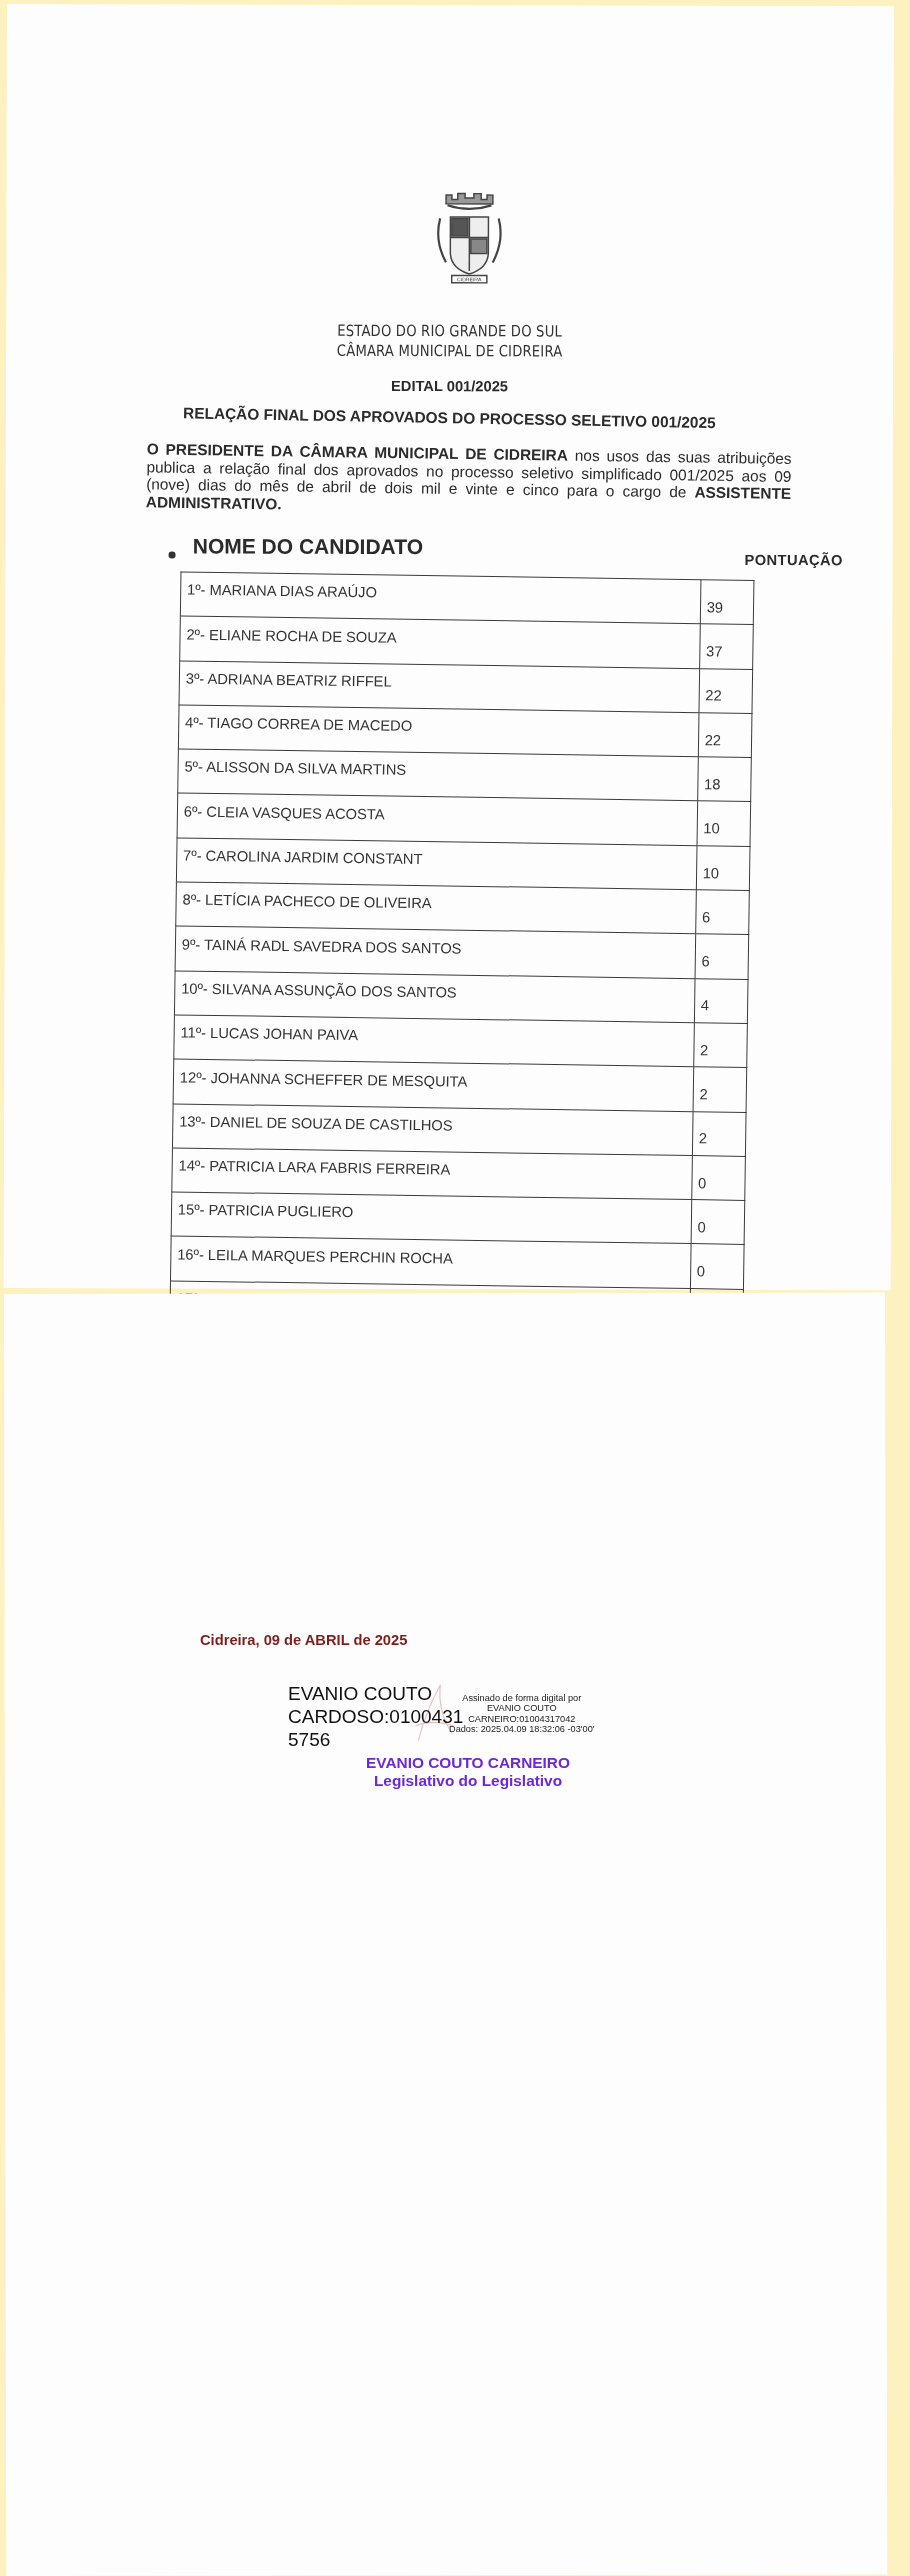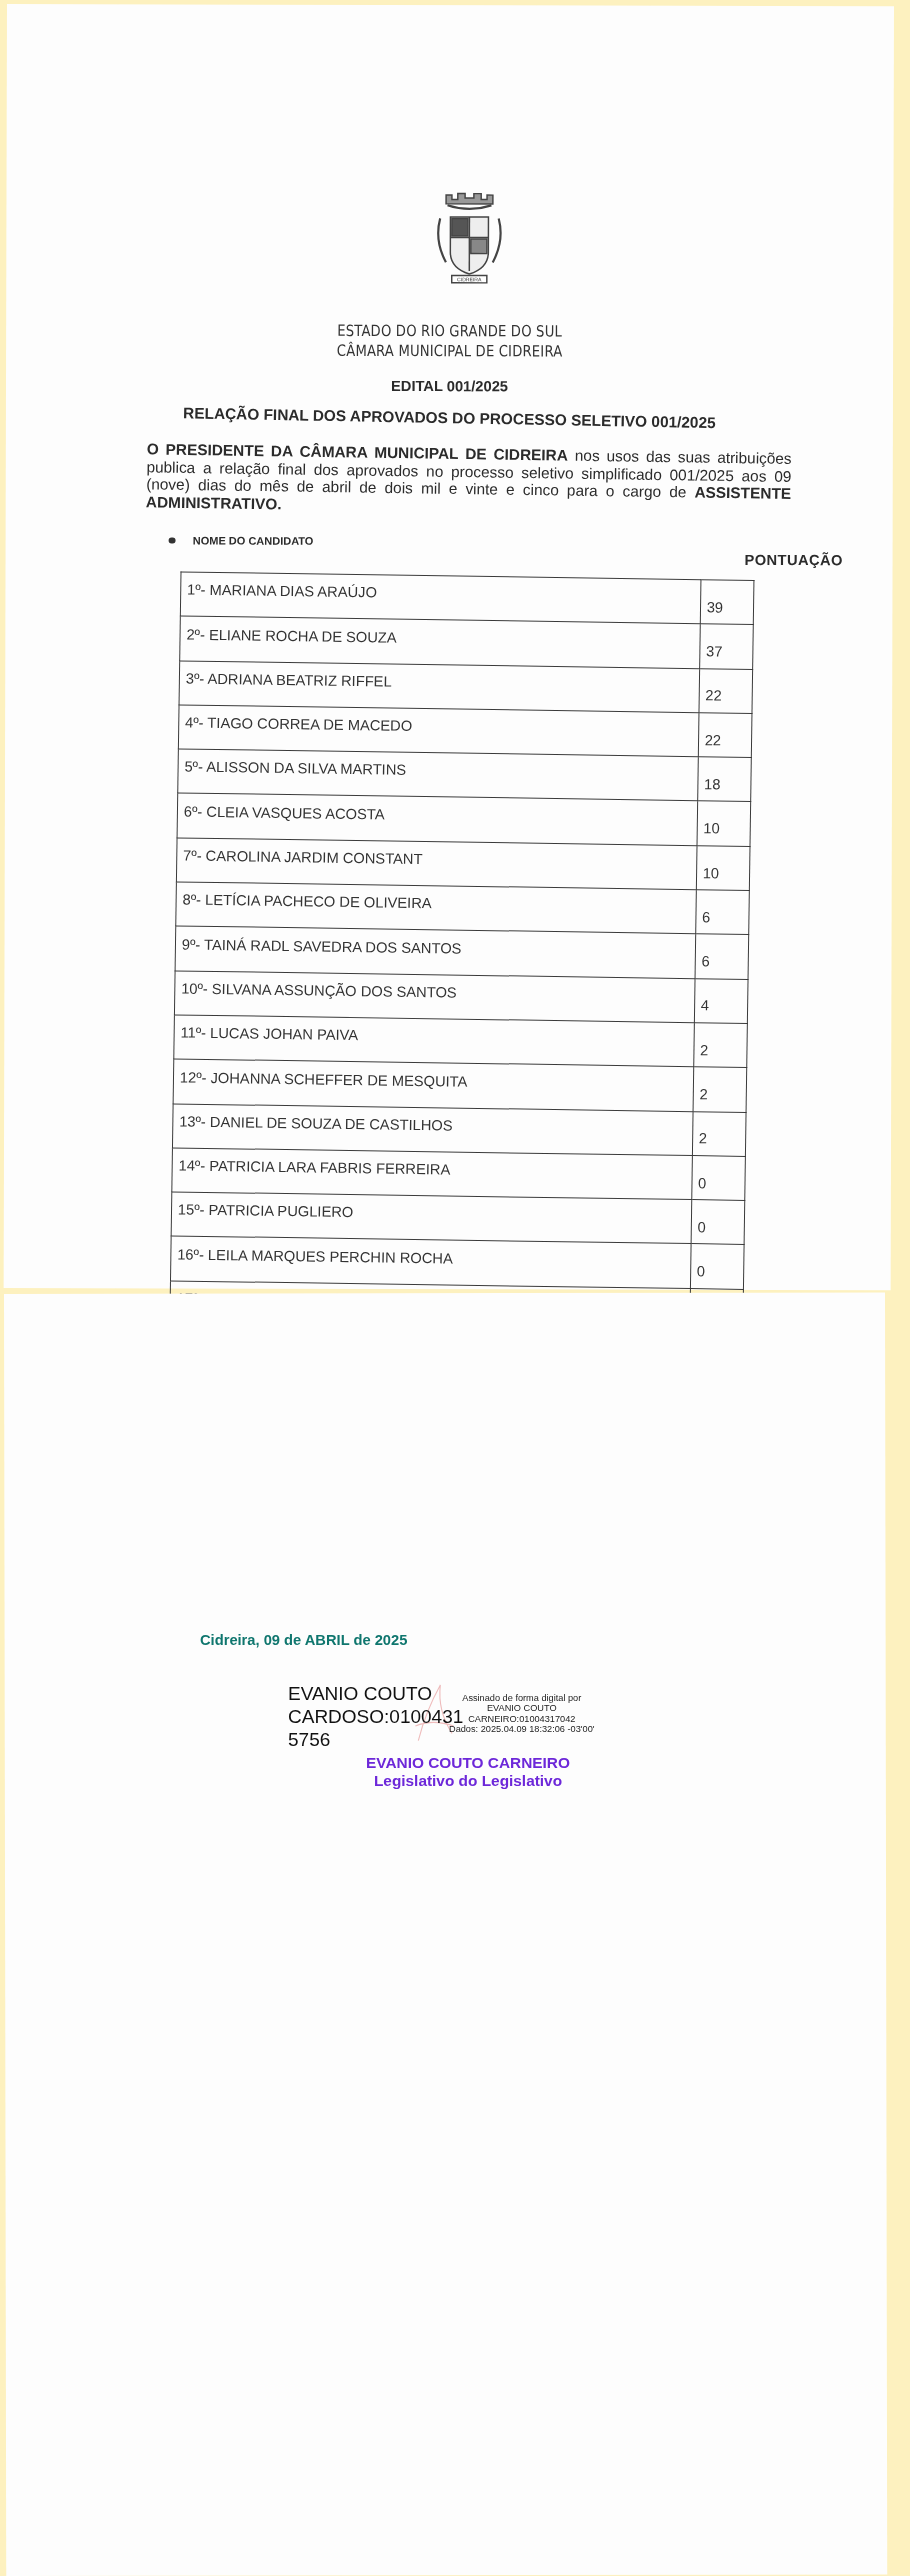--- a/index.html
+++ b/index.html
@@ -7,29 +7,29 @@
   .page{position:absolute;background:#fdfdfd;}
   #page1{left:7.3px;top:4.4px;width:887px;height:1284px;transform:rotate(0.15deg);transform-origin:0 0;}
   #page2{left:4.4px;top:1294px;width:881px;height:1282px;transform:rotate(-0.1deg);transform-origin:0 0;}
   .crest{position:absolute;left:419px;top:184px;width:88px;height:98px;}
   .hdr{position:absolute;left:0;width:887px;text-align:center;}
   .state{top:316px;font-family:"DejaVu Sans",sans-serif;font-size:15.4px;letter-spacing:0.2px;line-height:20px;color:#333;font-stretch:condensed;transform:scaleX(0.95);}
   .edital{top:373px;font-size:14.7px;font-weight:bold;}
   .relacao{top:404px;font-size:15.4px;font-weight:bold;transform:rotate(0.9deg);}
   .intro{position:absolute;left:141px;top:436px;width:645px;font-size:15.4px;line-height:17.6px;text-align:justify;transform:rotate(0.7deg);transform-origin:0 0;}
   .intro b{font-weight:bold;}
-  .bullet-head{position:absolute;left:163px;top:530px;font-size:11px;font-weight:bold;display:flex;align-items:center;gap:17.6px;}
+  .bullet-head{position:absolute;left:163px;top:530px;font-size:21px;font-weight:bold;display:flex;align-items:flex-end;gap:17.6px;}
   .bullet-dot{width:6.6px;height:6.6px;border-radius:50%;background:#333;}
   .pont-head{position:absolute;left:699px;top:546px;font-size:14.7px;font-weight:bold;letter-spacing:0.4px;margin-left:40px;}
   table.rank{position:absolute;border-collapse:collapse;font-size:14.7px;color:#333;}
   table.rank td{border:1.5px solid #3a3a3a;padding:0 5.9px;height:33px;vertical-align:middle;}
   table.rank td.nm{width:507px;padding-bottom:8.8px;}
   table.rank td.sc{width:40px;padding-top:10.3px;}
   #t1{left:175px;top:567px;transform:rotate(0.7deg);transform-origin:0 0;}
-  .date{position:absolute;left:200px;top:1632px;font-size:14.7px;font-weight:bold;color:#0f766e;}
+  .date{position:absolute;left:200px;top:1632px;font-size:14.7px;font-weight:bold;color:#7f1d1d;}
   .sig-big{position:absolute;left:288px;top:1682px;font-size:19px;line-height:23px;color:#111;font-stretch:condensed;}
   .sig-small{position:absolute;left:449px;top:1693px;font-size:9.2px;line-height:10.3px;color:#222;text-align:center;}
   .sig-mark{position:absolute;left:411px;top:1682px;width:44px;height:66px;}
   .sig-name{position:absolute;left:354px;top:1754px;font-size:15.4px;font-weight:bold;color:#6d28d9;text-align:center;width:228px;line-height:18.4px;}
 </style>
 </head>
 <body>
 
 <div class="page" id="page1">
   <svg class="crest" viewBox="0 0 120 134">

